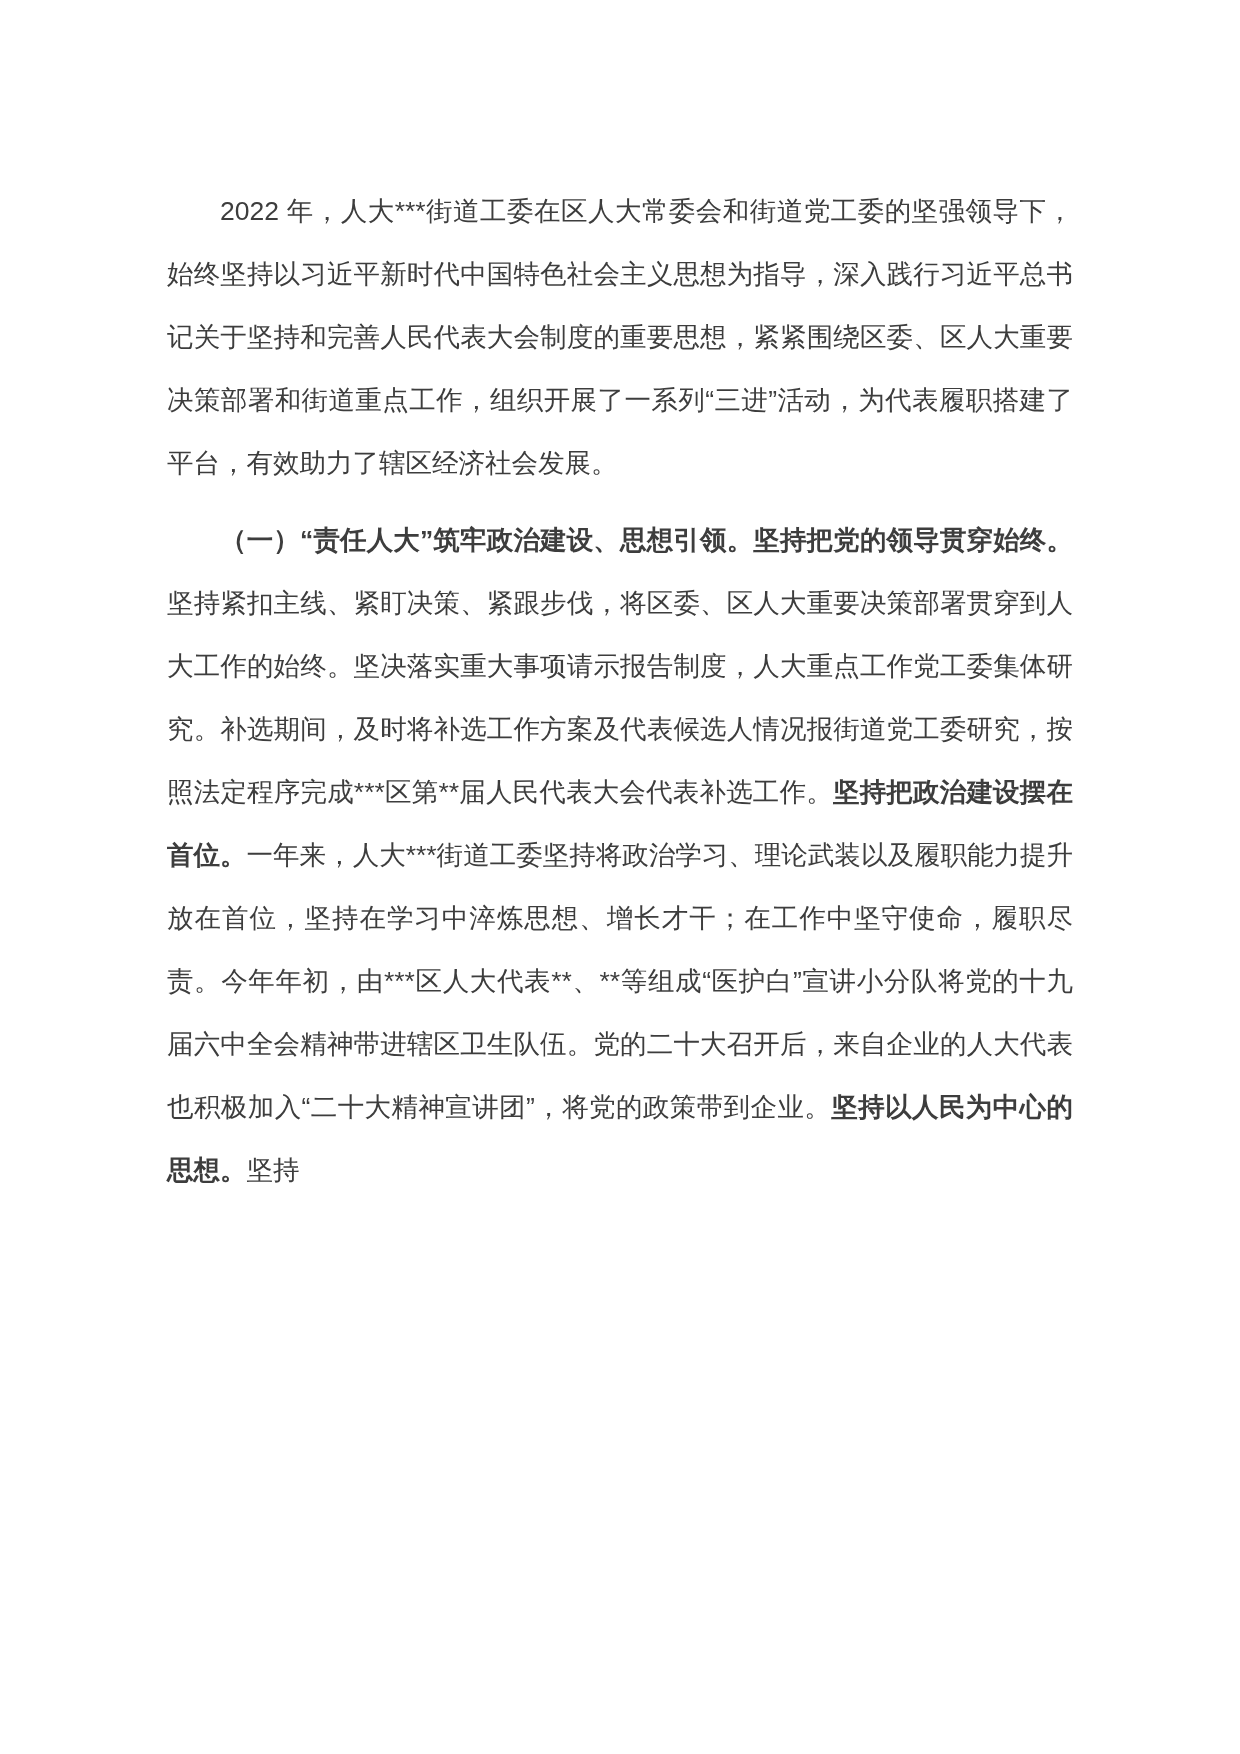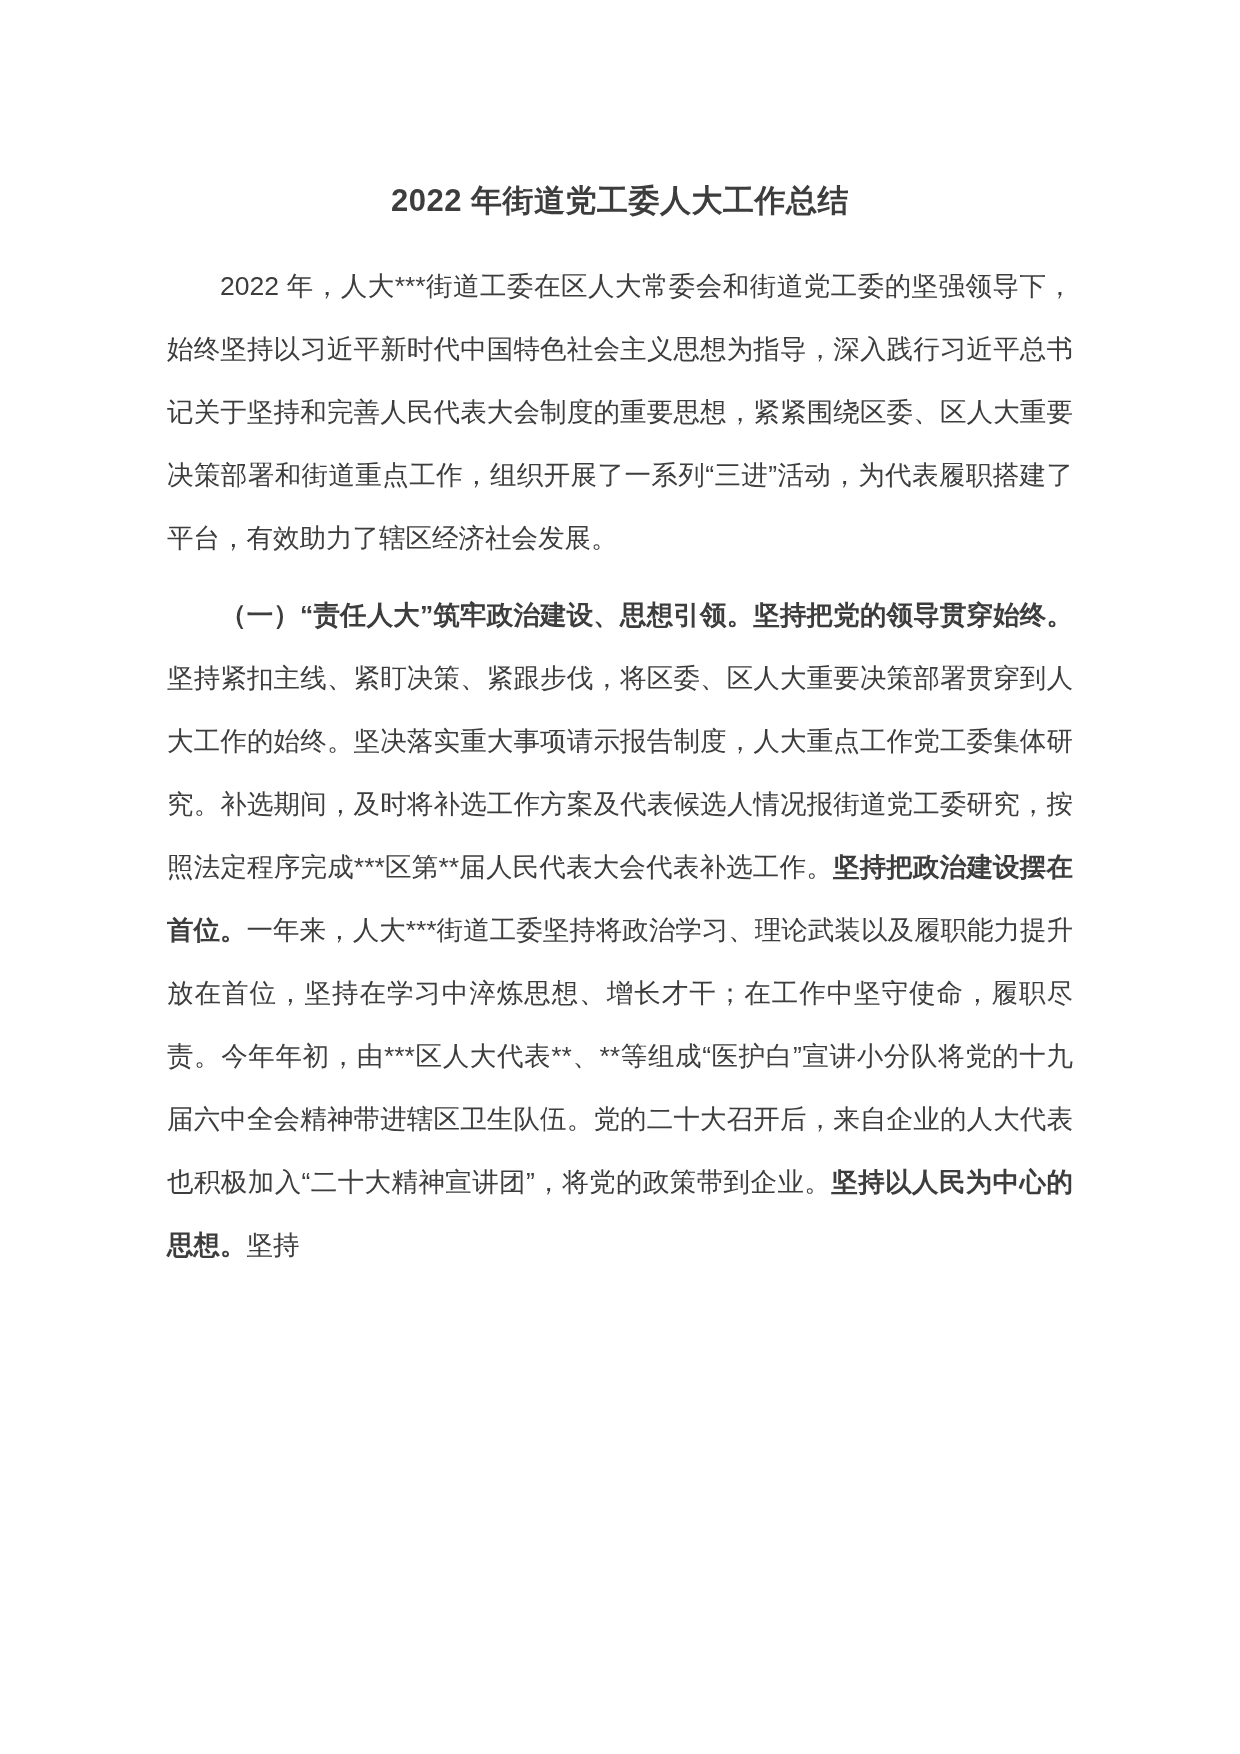--- a/index.html
+++ b/index.html
@@ -58,20 +58,19 @@
   }
   b, .b {
     font-weight: bold;
   }
 </style>
 </head>
 <body>
 
 <div class="page">
 
-  <h1 class="doc-title">2022 年街道党工委人大工作总结</h1>
 
   <p class="para indent lead">2022 年，人大***街道工委在区人大常委会和街道党工委的坚强领导下，始终坚持以习近平新时代中国特色社会主义思想为指导，深入践行习近平总书记关于坚持和完善人民代表大会制度的重要思想，紧紧围绕区委、区人大重要决策部署和街道重点工作，组织开展了一系列“三进”活动，为代表履职搭建了平台，有效助力了辖区经济社会发展。</p>
 
 
   <p class="para indent sub-block"><span class="b">（一）“责任人大”筑牢政治建设、思想引领。坚持把党的领导贯穿始终。</span><span>坚持紧扣主线、紧盯决策、紧跟步伐，将区委、区人大重要决策部署贯穿到人大工作的始终。坚决落实重大事项请示报告制度，人大重点工作党工委集体研究。补选期间，及时将补选工作方案及代表候选人情况报街道党工委研究，按照法定程序完成***区第**届人民代表大会代表补选工作。</span><span class="b">坚持把政治建设摆在首位。</span><span>一年来，人大***街道工委坚持将政治学习、理论武装以及履职能力提升放在首位，坚持在学习中淬炼思想、增长才干；在工作中坚守使命，履职尽责。今年年初，由***区人大代表**、**等组成“医护白”宣讲小分队将党的十九届六中全会精神带进辖区卫生队伍。党的二十大召开后，来自企业的人大代表也积极加入“二十大精神宣讲团”，将党的政策带到企业。</span><span class="b">坚持以人民为中心的思想。</span><span>坚持</span></p>
 
 </div>
 
 </body></html>

